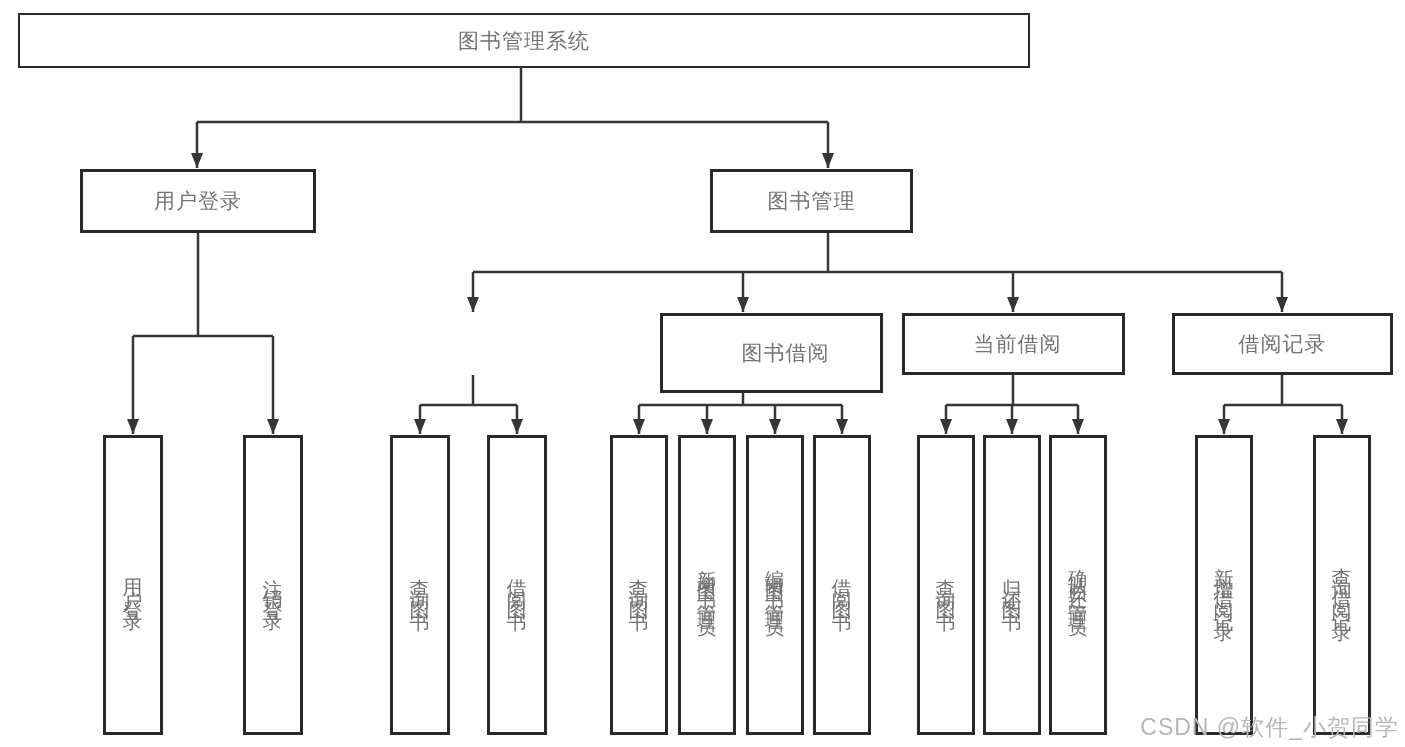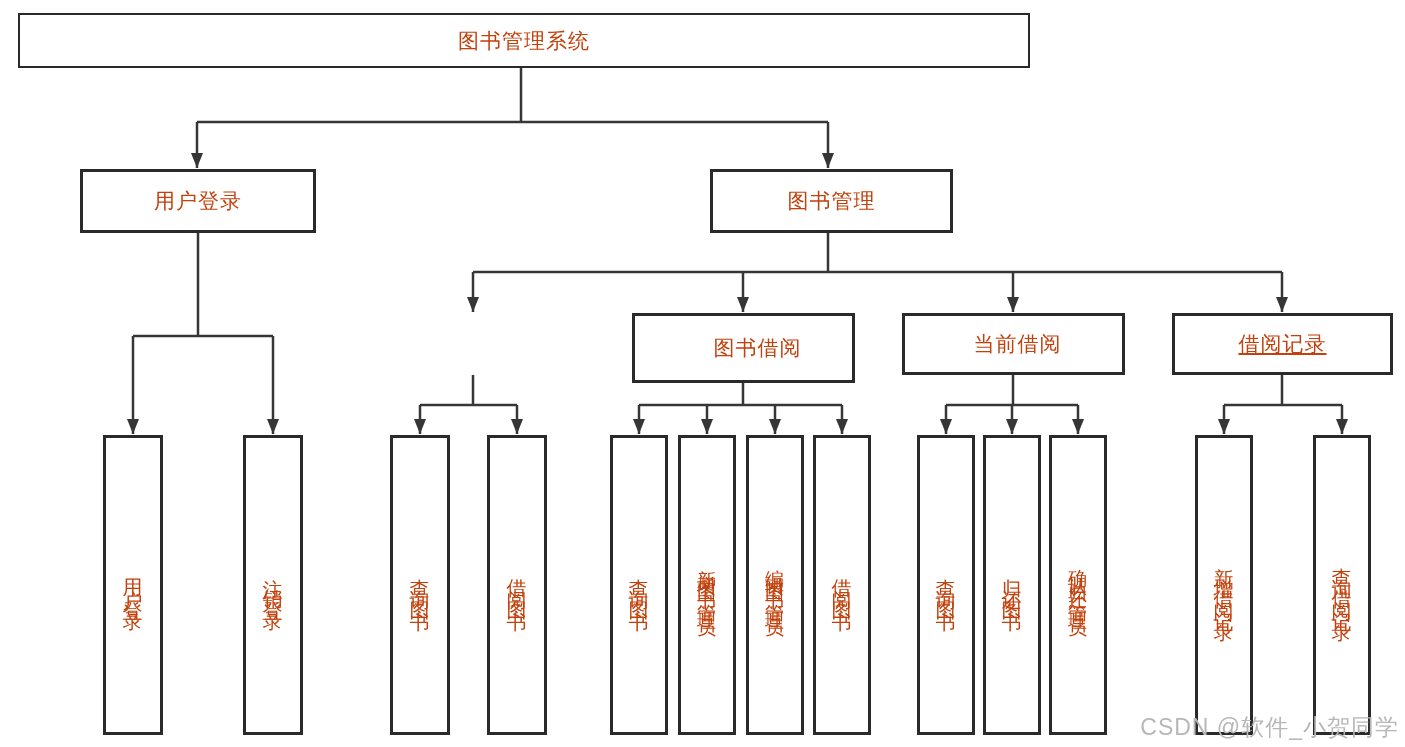--- a/index.html
+++ b/index.html
@@ -2,21 +2,21 @@
 <html><head>
 <meta charset="utf-8">
 <style>
   html,body{margin:0;padding:0;background:#ffffff;}
   body{font-family:"Liberation Sans","DejaVu Sans",sans-serif;}
   #stage{position:relative;width:1405px;height:747px;background:#ffffff;overflow:hidden;}
   #wires{position:absolute;left:0;top:0;width:1405px;height:747px;}
   .node{
     position:absolute;box-sizing:border-box;background:#ffffff;
     border:3px solid #2a2a2a;display:flex;align-items:center;justify-content:center;
-    color:#c2410c;z-index:2;
+    color:#737373;z-index:2;
   }
   .node.root{border-width:2px;}
   .h-label{font-size:21px;letter-spacing:1px;white-space:nowrap;}
   .leaf{width:60px;top:435px;height:300px;}
   .v-label{
     writing-mode:vertical-rl;text-orientation:mixed;
     font-size:20px;letter-spacing:11px;line-height:1;white-space:nowrap;
   }
   .v-label.long{letter-spacing:7px;font-size:19px;}
   #watermark{
@@ -72,31 +72,31 @@
     </g>
   </svg>
 
   <div class="node root" style="left:18px;top:13px;width:1012px;height:55px;">
     <span class="h-label">图书管理系统</span>
   </div>
 
   <div class="node" style="left:80px;top:169px;width:236px;height:64px;">
     <span class="h-label">用户登录</span>
   </div>
-  <div class="node" style="left:710px;top:169px;width:243px;height:64px;">
+  <div class="node" style="left:710px;top:169px;width:203px;height:64px;">
     <span class="h-label">图书管理</span>
   </div>
 
-  <div class="node" style="left:632px;top:313px;width:223px;height:70px;padding-left:28px;">
+  <div class="node" style="left:660px;top:313px;width:223px;height:80px;padding-left:28px;">
     <span class="h-label">图书借阅</span>
   </div>
   <div class="node" style="left:902px;top:313px;width:223px;height:62px;padding-left:8px;">
     <span class="h-label">当前借阅</span>
   </div>
-  <div class="node" style="left:1172px;top:313px;width:221px;height:62px;text-decoration:underline;">
+  <div class="node" style="left:1172px;top:313px;width:221px;height:62px;">
     <span class="h-label">借阅记录</span>
   </div>
 
   <div class="node leaf" style="left:103px;">
     <span class="v-label">用户登录</span>
   </div>
   <div class="node leaf" style="left:243px;">
     <span class="v-label">注销登录</span>
   </div>
 

